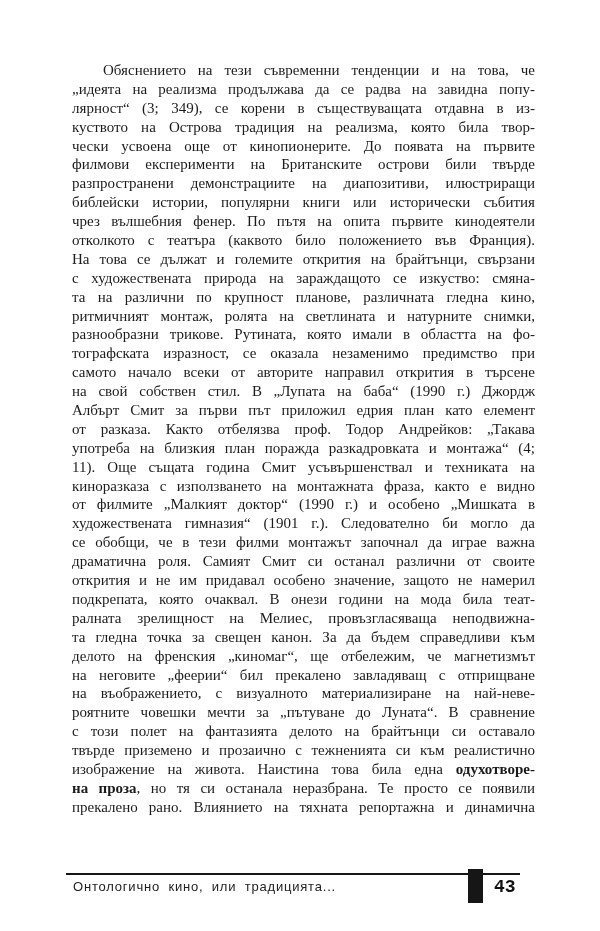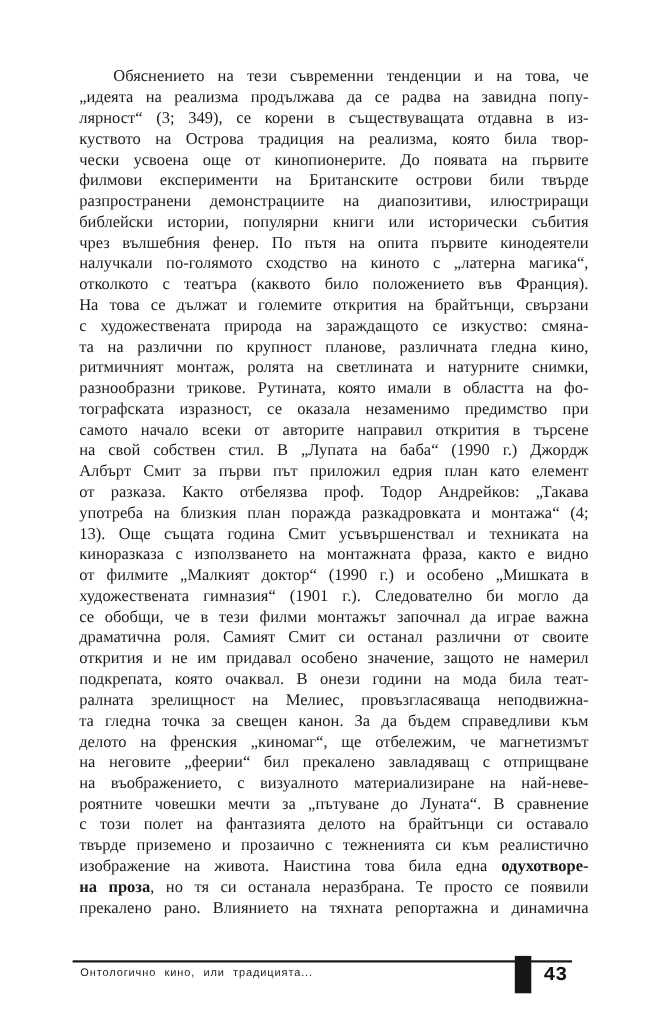--- a/index.html
+++ b/index.html
@@ -50,21 +50,21 @@
     top: 869px;
     width: 15px;
     height: 34px;
     background: #161616;
   }
   .footer-title {
     position: absolute;
     left: 73px;
     top: 879px;
     font-family: "Liberation Sans", sans-serif;
-    font-size: 10px;
+    font-size: 13px;
     letter-spacing: 0.8px;
     word-spacing: 4px;
     color: #222222;
     white-space: nowrap;
   }
   .page-number {
     position: absolute;
     left: 494px;
     top: 877px;
     font-family: Liberation Mono, monospace;
@@ -81,34 +81,33 @@
   <div class="text-block">
     <div class="line first">Обяснението на тези съвременни тенденции и на това, че</div>
     <div class="line">„идеята на реализма продължава да се радва на завидна попу-</div>
     <div class="line">лярност“ (3; 349), се корени в съществуващата отдавна в из-</div>
     <div class="line">куството на Острова традиция на реализма, която била твор-</div>
     <div class="line">чески усвоена още от кинопионерите. До появата на първите</div>
     <div class="line">филмови експерименти на Британските острови били твърде</div>
     <div class="line">разпространени демонстрациите на диапозитиви, илюстриращи</div>
     <div class="line">библейски истории, популярни книги или исторически събития</div>
     <div class="line">чрез вълшебния фенер. По пътя на опита първите кинодеятели</div>
-    <div class="line">налучкали по-голямото сходство на киното с „латерна магика“,</div>
     <div class="line">отколкото с театъра (каквото било положението във Франция).</div>
     <div class="line">На това се дължат и големите открития на брайтънци, свързани</div>
     <div class="line">с художествената природа на зараждащото се изкуство: смяна-</div>
     <div class="line">та на различни по крупност планове, различната гледна кино,</div>
     <div class="line">ритмичният монтаж, ролята на светлината и натурните снимки,</div>
     <div class="line">разнообразни трикове. Рутината, която имали в областта на фо-</div>
     <div class="line">тографската изразност, се оказала незаменимо предимство при</div>
     <div class="line">самото начало всеки от авторите направил открития в търсене</div>
     <div class="line">на свой собствен стил. В „Лупата на баба“ (1990 г.) Джордж</div>
     <div class="line">Албърт Смит за първи път приложил едрия план като елемент</div>
     <div class="line">от разказа. Както отбелязва проф. Тодор Андрейков: „Такава</div>
     <div class="line">употреба на близкия план поражда разкадровката и монтажа“ (4;</div>
-    <div class="line">13). Още същата година Смит усъвършенствал и техниката на</div>
+    <div class="line">11). Още същата година Смит усъвършенствал и техниката на</div>
     <div class="line">киноразказа с използването на монтажната фраза, както е видно</div>
     <div class="line">от филмите „Малкият доктор“ (1990 г.) и особено „Мишката в</div>
     <div class="line">художествената гимназия“ (1901 г.). Следователно би могло да</div>
     <div class="line">се обобщи, че в тези филми монтажът започнал да играе важна</div>
     <div class="line">драматична роля. Самият Смит си останал различни от своите</div>
     <div class="line">открития и не им придавал особено значение, защото не намерил</div>
     <div class="line">подкрепата, която очаквал. В онези години на мода била теат-</div>
     <div class="line">ралната зрелищност на Мелиес, провъзгласяваща неподвижна-</div>
     <div class="line">та гледна точка за свещен канон. За да бъдем справедливи към</div>
     <div class="line">делото на френския „киномаг“, ще отбележим, че магнетизмът</div>

